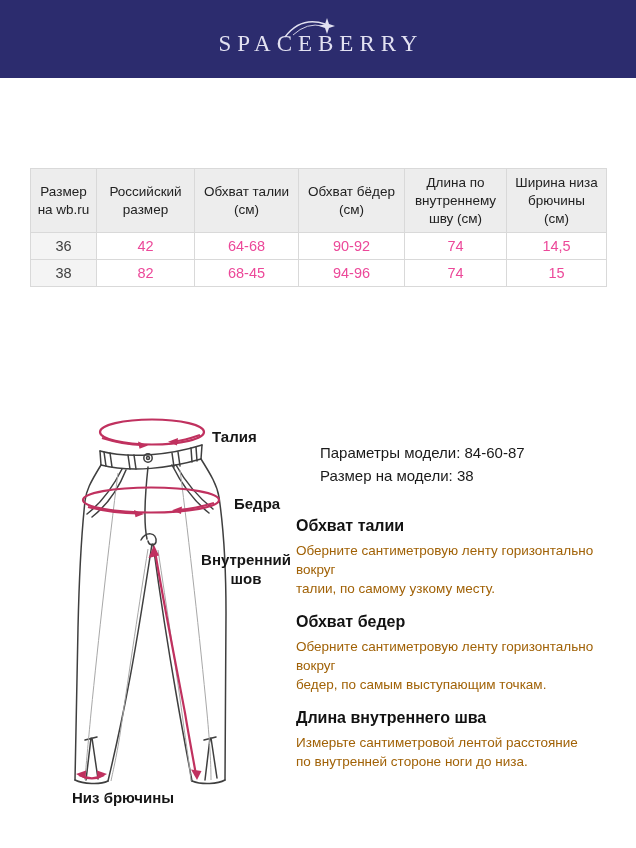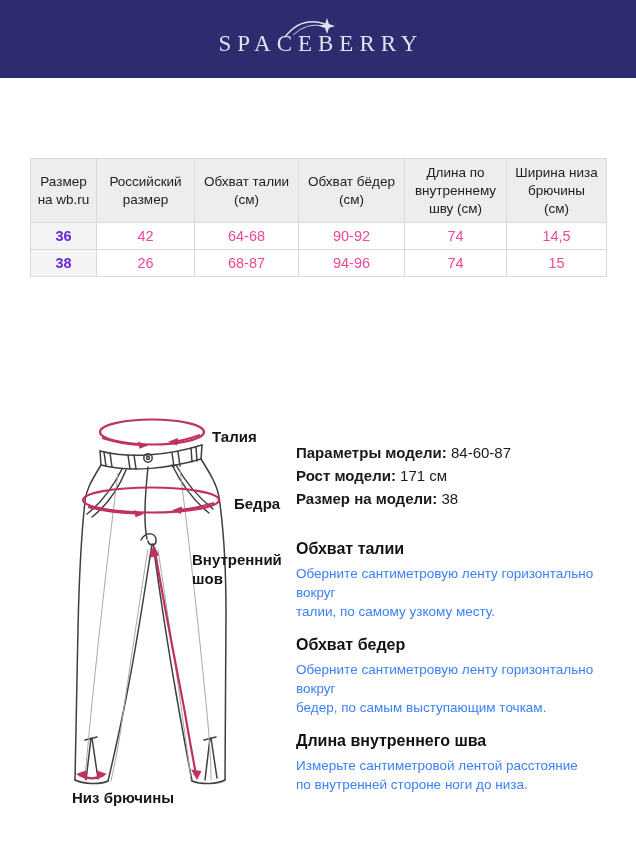--- a/index.html
+++ b/index.html
@@ -13,50 +13,50 @@
     display:flex;align-items:center;justify-content:center;
   }
   .logo{
     position:relative;display:inline-block;color:#e2e1f1;
     font-family:"Liberation Serif",serif;font-size:23px;font-weight:400;
     letter-spacing:6px;padding-left:6px;margin-top:10px;
   }
   .comet{position:absolute;left:70px;top:-17px;width:56px;height:26px;}
   
   table.size-table{
-    position:absolute;left:30px;top:158px;width:576px;
+    position:absolute;left:30px;top:168px;width:576px;
     border-collapse:collapse;table-layout:fixed;
   }
   .size-table th,.size-table td{
     border:1px solid #d9d9d9;text-align:center;vertical-align:middle;
   }
   .size-table th{
     background:#ededed;font-weight:normal;font-size:13.5px;color:#222;
     line-height:1.32;padding:5px 4px;white-space:pre-line;
   }
   .size-table td{font-size:14.5px;color:#ec4899;height:26px;padding:0 4px;}
-  .size-table td.rowhead{background:#f4f4f4;font-weight:bold;color:#6d28d9;}
-  
-  .diagram{position:absolute;left:30px;top:413px;width:262px;height:410px;}
+  .size-table td.rowhead{background:#f4f4f4;font-weight:normal;color:#404040;}
+  
+  .diagram{position:absolute;left:30px;top:413px;width:262px;height:410px;text-align:center;}
   .diag-label{
     position:absolute;font-size:15px;font-weight:bold;color:#161616;line-height:19px;
   }
   .lbl-waist{left:182px;top:14px;}
   .lbl-hips{left:204px;top:81px;}
   .lbl-inseam{left:162px;top:137px;width:108px;}
   .lbl-hem{left:42px;top:375px;}
   
   .info{position:absolute;left:296px;top:441px;width:320px;}
   .model-line{font-size:15px;line-height:23px;color:#1a1a1a;}
-  .mi-label{font-weight:bold;}
+  .mi-label{font-weight:normal;margin-left:24px;}
   .measure-guide{margin-top:30px;}
   .guide-section + .guide-section{margin-top:15px;}
   .guide-title{font-size:16px;font-weight:bold;color:#121212;margin:0 0 6px 0;}
   .guide-text{
-    font-size:13.5px;line-height:19px;color:#3b82f6;margin:0;white-space:pre-line;
+    font-size:13.5px;line-height:19px;color:#a16207;margin:0;white-space:pre-line;
   }
 </style>
 </head>
 <body>
 
 <div class="brand-band">
   <div class="logo">
     <svg class="comet" viewBox="0 0 56 26" fill="none">
       <path d="M2,23 Q18,2 42,10" stroke="#e2e1f1" stroke-width="1.4"></path>
       <path d="M10,21 Q24,8 40,12" stroke="#e2e1f1" stroke-width="0.9"></path>
@@ -97,22 +97,22 @@
     <tr>
       <td class="rowhead">36</td>
       <td>42</td>
       <td>64-68</td>
       <td>90-92</td>
       <td>74</td>
       <td>14,5</td>
     </tr>
     <tr>
       <td class="rowhead">38</td>
-      <td>26</td>
-      <td>68-87</td>
+      <td>82</td>
+      <td>68-45</td>
       <td>94-96</td>
       <td>74</td>
       <td>15</td>
     </tr>
   </tbody>
 </table>
 
 <div class="diagram">
   <svg viewBox="0 0 262 400" width="262" height="400" fill="none">
 
@@ -185,24 +185,20 @@
   <div class="diag-label lbl-hem">Низ брючины</div>
 </div>
 
 <div class="info">
   <div class="model-info">
     <div class="model-line">
       <span class="mi-label">Параметры модели:</span>
       <span>84-60-87</span>
     </div>
     <div class="model-line">
-      <span class="mi-label">Рост модели:</span>
-      <span>171 см</span>
-    </div>
-    <div class="model-line">
       <span class="mi-label">Размер на модели:</span>
       <span>38</span>
     </div>
   </div>
 
   <div class="measure-guide">
     <div class="guide-section">
       <h3 class="guide-title">Обхват талии</h3>
       <p class="guide-text">Оберните сантиметровую ленту горизонтально вокруг
 талии, по самому узкому месту.</p>

